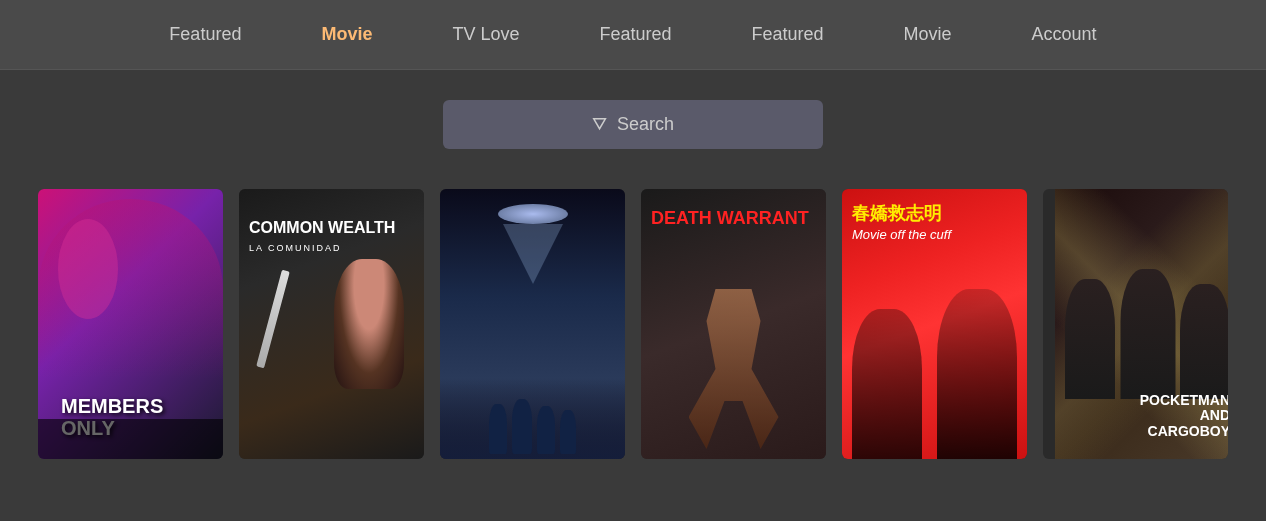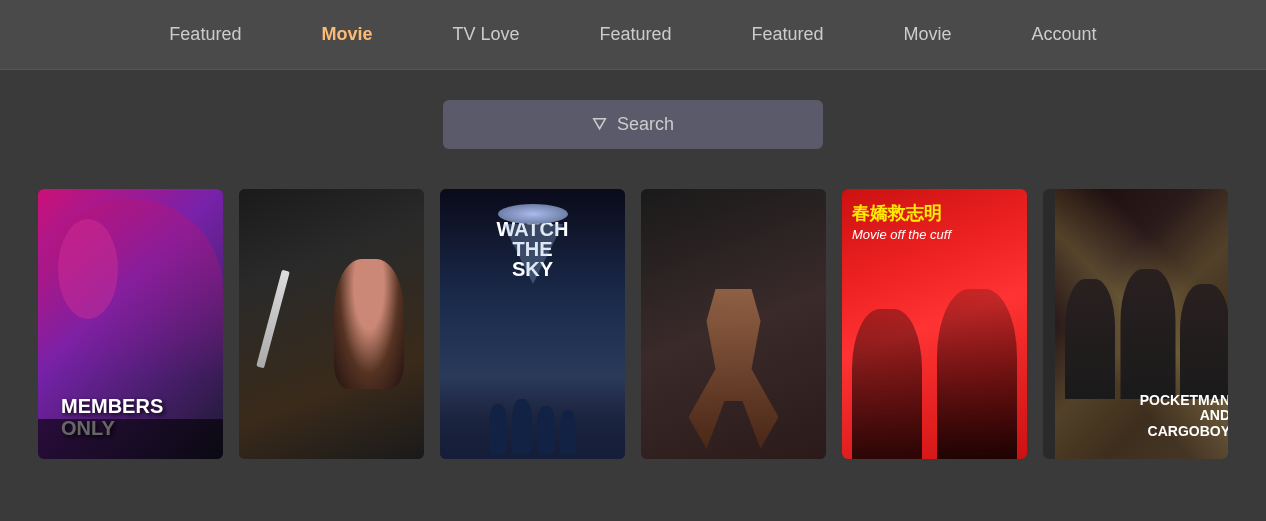--- a/index.html
+++ b/index.html
@@ -244,44 +244,45 @@
       <div style="position:absolute;top:10px;left:0;right:0;height:180px;background:linear-gradient(to bottom,rgba(180,20,120,0.5),transparent);border-radius:50% 50% 0 0;"></div>
       <div style="position:absolute;top:30px;left:20px;width:60px;height:100px;background:rgba(220,50,150,0.4);clip-path:ellipse(50% 50% at 50% 50%);"></div>
       <div class="members-only-text">MEMBERS<br>ONLY</div>
 
       <div style="position:absolute;bottom:0;left:0;right:0;height:40px;background:rgba(0,0,0,0.6);"></div>
     </div>
   </div>
 
   <div class="movie-card">
     <div class="movie-poster poster-common-wealth">
+      <div class="common-wealth-text">COMMON WEALTH<br><span style="font-size:9px;font-weight:400;letter-spacing:2px;">LA COMUNIDAD</span></div>
 
       <div style="position:absolute;top:80px;left:30px;width:8px;height:100px;background:linear-gradient(to bottom,#ddd,#aaa);border-radius:2px;transform:rotate(15deg);"></div>
       <div style="position:absolute;top:70px;right:20px;width:70px;height:130px;background:radial-gradient(ellipse at 50% 20%, #cc8877 30%, #553322 60%, #221111 100%);border-radius:40% 40% 20% 20%;"></div>
     </div>
   </div>
 
   <div class="movie-card">
     <div class="movie-poster poster-watch-sky">
-      <div class="watch-sky-text">WATCH<br>THE<br>SKY</div>
 
       <div style="position:absolute;top:15px;left:50%;transform:translateX(-50%);width:70px;height:20px;background:radial-gradient(ellipse,#aabbee,#556688);border-radius:50%;"></div>
       <div style="position:absolute;top:35px;left:50%;transform:translateX(-50%);width:0;height:0;border-left:30px solid transparent;border-right:30px solid transparent;border-top:60px solid rgba(150,180,220,0.3);"></div>
 
       <div style="position:absolute;bottom:0;left:0;right:0;height:80px;background:linear-gradient(to top,rgba(20,30,60,0.9),transparent);display:flex;justify-content:center;align-items:flex-end;gap:5px;padding-bottom:5px;">
         <div style="width:18px;height:50px;background:#112244;border-radius:40% 40% 10% 10%;"></div>
         <div style="width:20px;height:55px;background:#112244;border-radius:40% 40% 10% 10%;"></div>
         <div style="width:18px;height:48px;background:#112244;border-radius:40% 40% 10% 10%;"></div>
         <div style="width:16px;height:44px;background:#112244;border-radius:40% 40% 10% 10%;"></div>
       </div>
     </div>
   </div>
 
   <div class="movie-card">
     <div class="movie-poster poster-death-warrant">
+      <div class="death-warrant-text">DEATH WARRANT</div>
 
       <div style="position:absolute;bottom:10px;left:50%;transform:translateX(-50%);width:90px;height:160px;background:linear-gradient(to bottom,rgba(180,120,80,0.7),rgba(80,40,20,0.8));clip-path:polygon(30% 0%,70% 0%,80% 20%,70% 50%,100% 80%,80% 100%,60% 70%,40% 70%,20% 100%,0% 80%,30% 50%,20% 20%);"></div>
     </div>
   </div>
 
   <div class="movie-card">
     <div class="movie-poster poster-love-off-cuff">
       <div class="love-cuff-text">春嬌救志明<div class="love-cuff-sub">Movie off the cuff</div></div>
 
       <div style="position:absolute;bottom:0;left:10px;width:70px;height:150px;background:linear-gradient(to top,rgba(0,0,0,0.8),rgba(0,0,0,0.3));border-radius:40% 40% 0 0;"></div>

